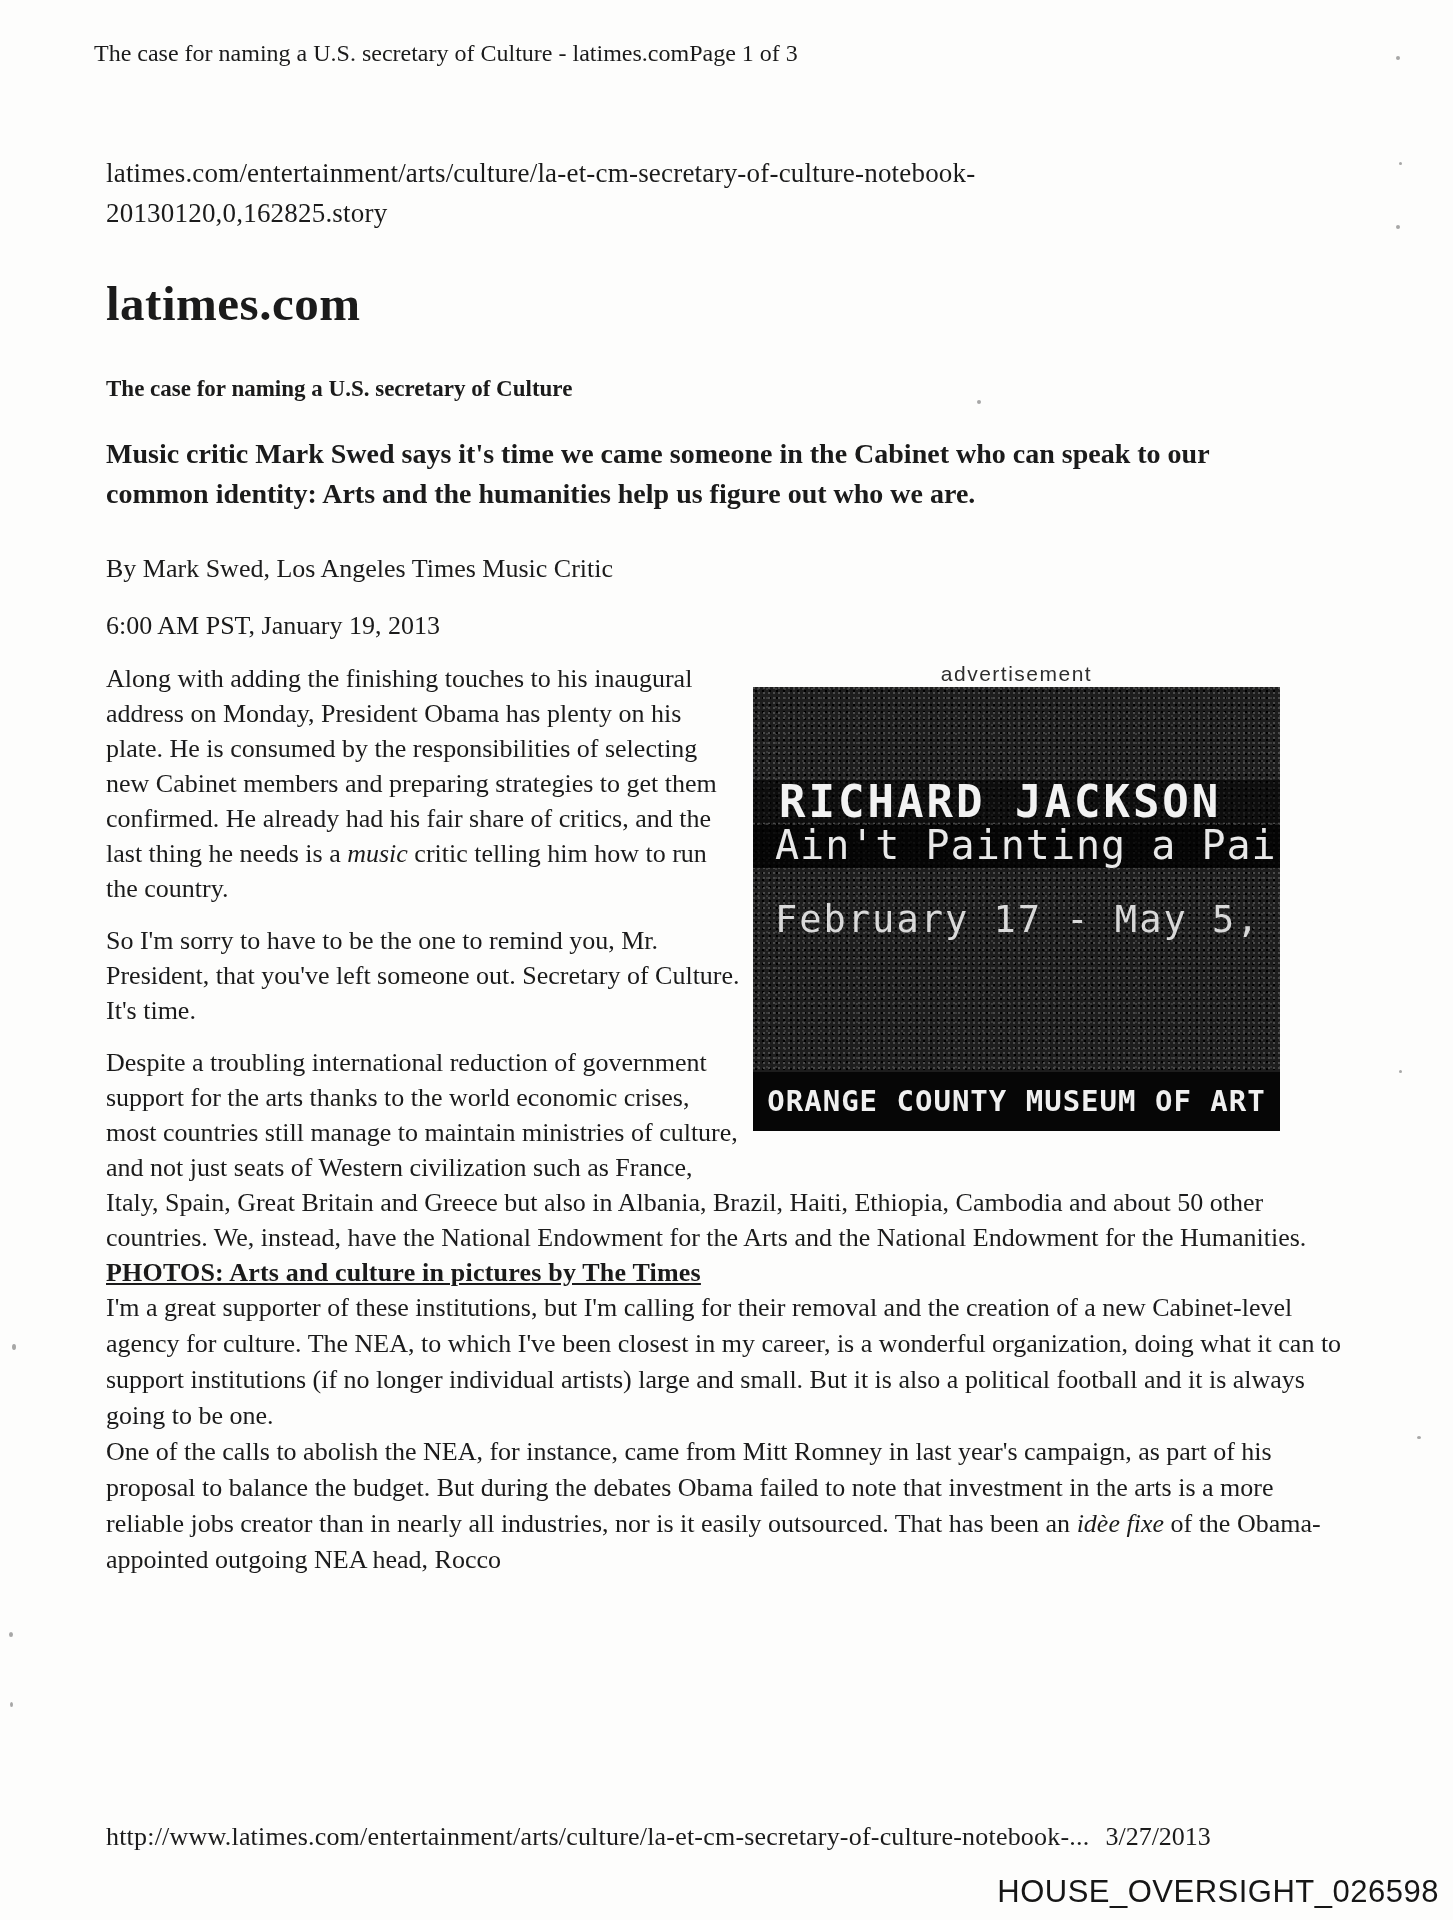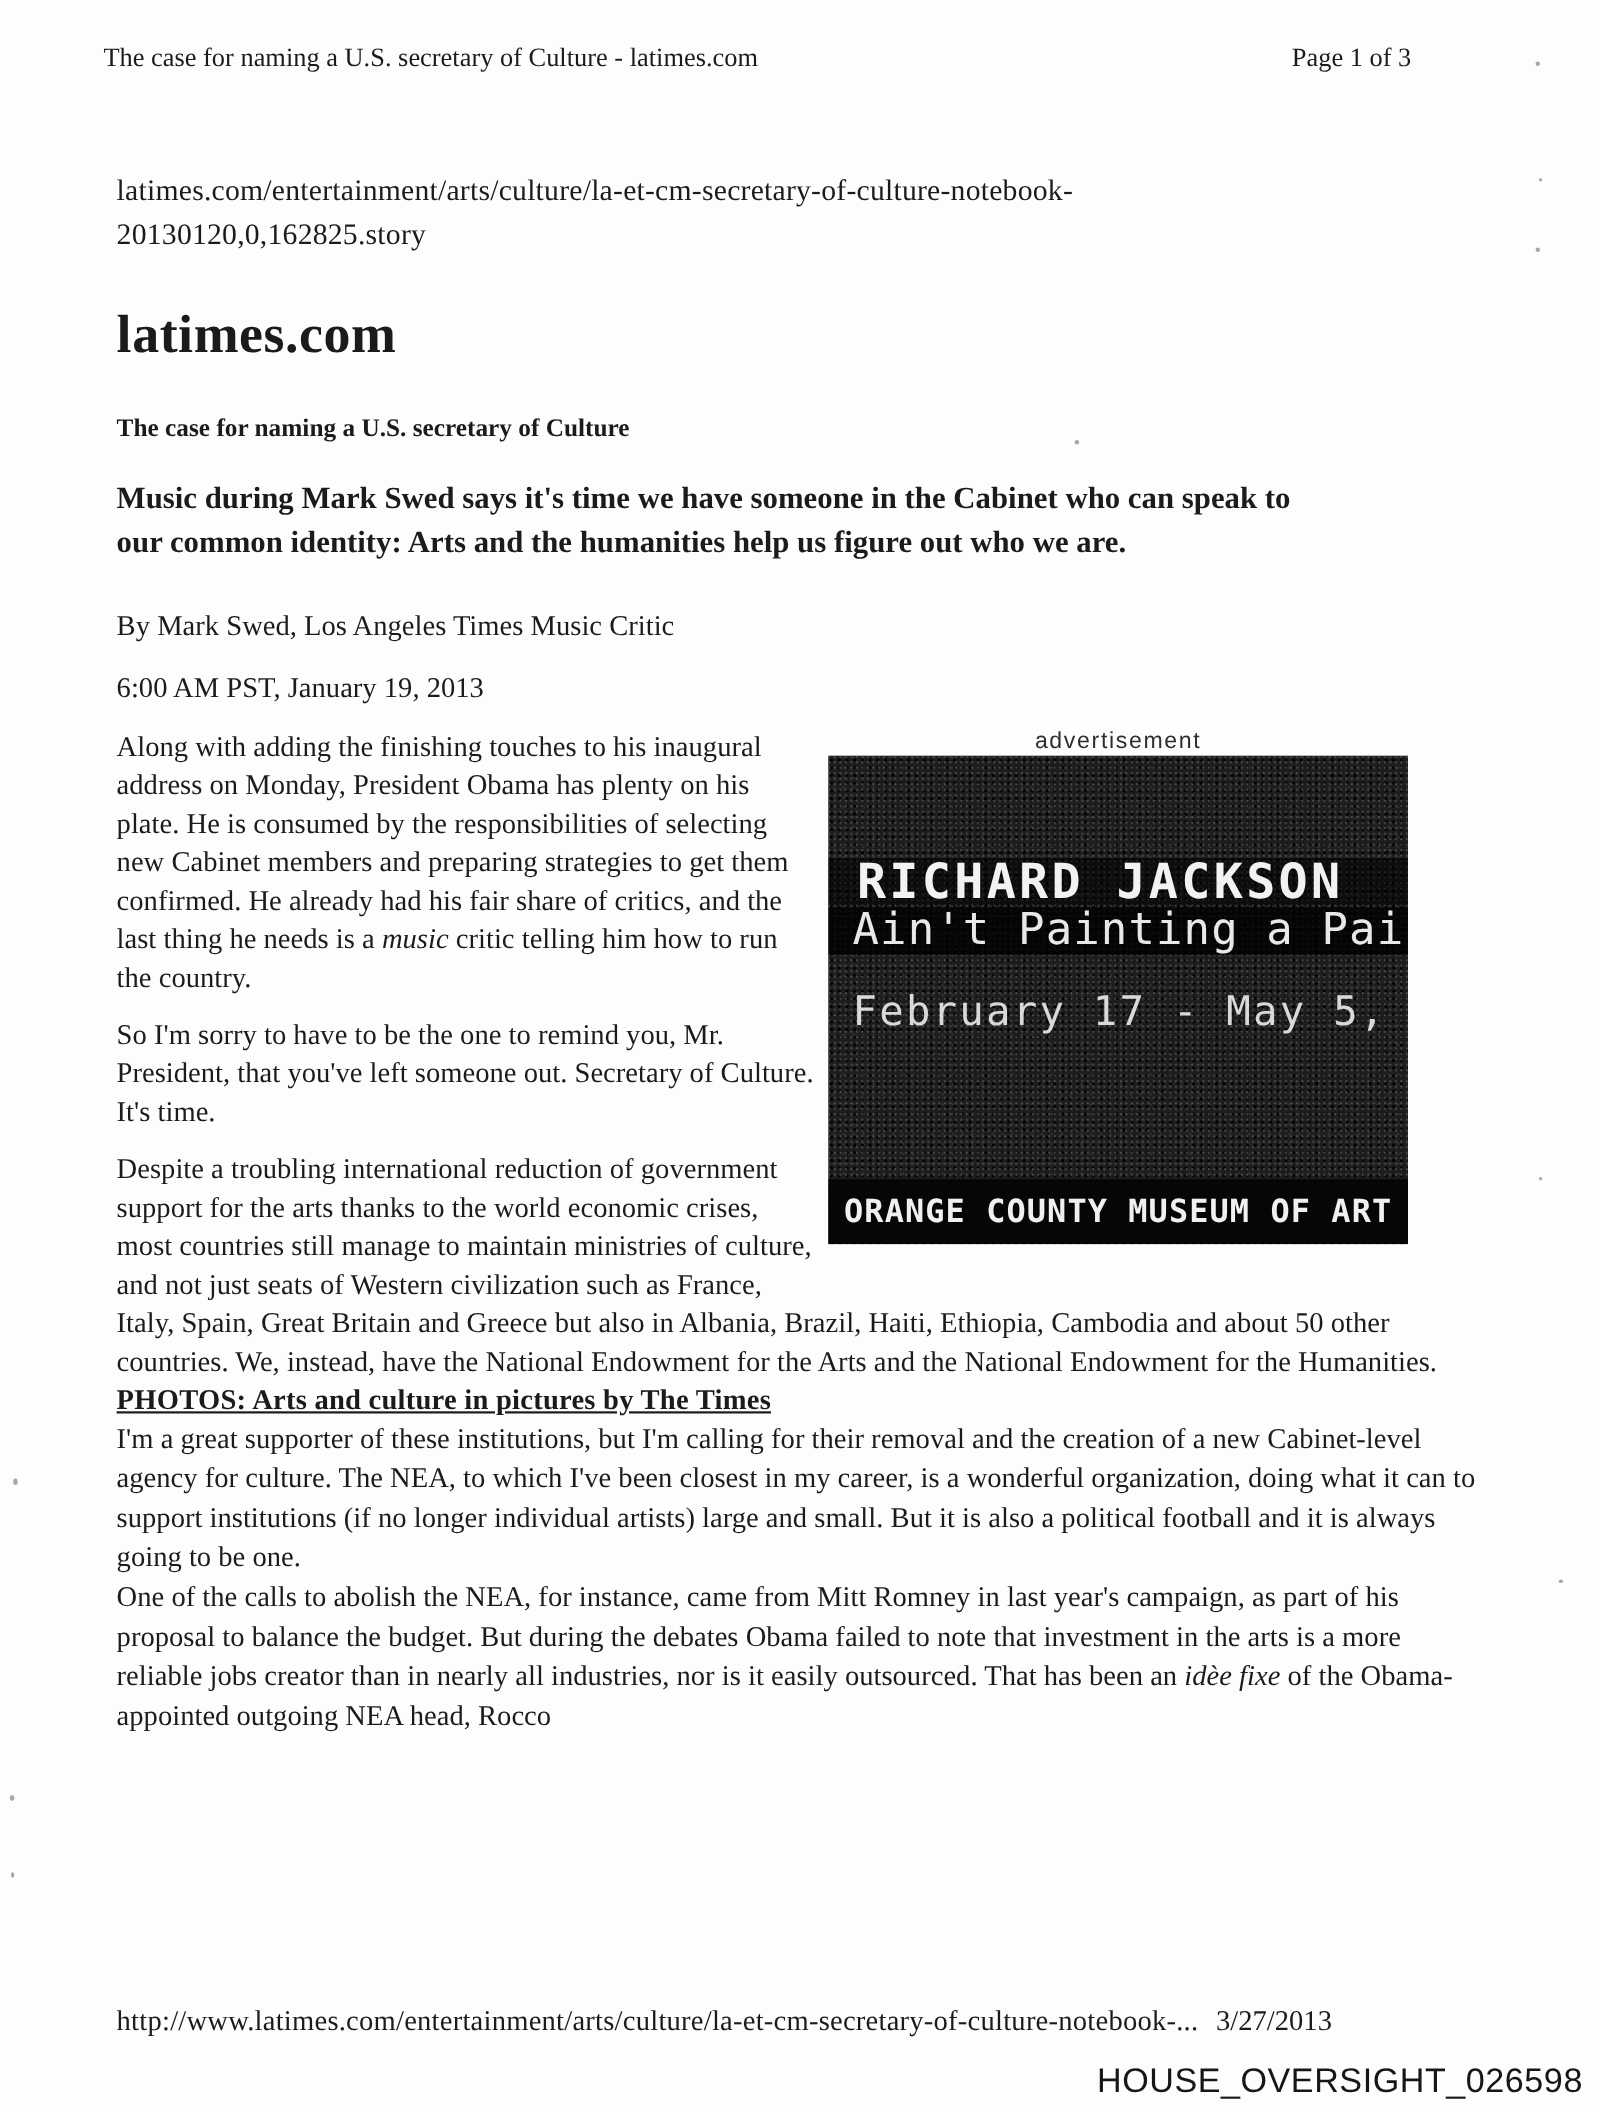--- a/index.html
+++ b/index.html
@@ -8,21 +8,21 @@
     background:#fdfdfc;
     color:#1b1b1b;
     font-family:"Liberation Serif","DejaVu Serif",serif;
     position:relative;
     overflow:hidden;
   }
   .page{position:relative;width:1453px;height:1920px;}
 
   
   .doc-header{
-    display:flex;justify-content:space-between;align-items:baseline;
+    display:flex;align-items:baseline;
     padding:40px 170px 0 94px;
     font-size:24px;
   }
 
   
   .url-block{
     margin:86px 0 0 106px;
     font-size:27px;line-height:40px;
     letter-spacing:0.2px;
   }
@@ -147,21 +147,21 @@
   </div>
 
   <div class="url-block">
     <div>latimes.com/entertainment/arts/culture/la-et-cm-secretary-of-culture-notebook-</div>
     <div>20130120,0,162825.story</div>
   </div>
 
   <div class="masthead">latimes.com</div>
 
   <div class="headline">The case for naming a U.S. secretary of Culture</div>
-  <div class="subhead">Music during Mark Swed says it's time we have someone in the Cabinet who can speak to our common identity: Arts and the humanities help us figure out who we are.</div>
+  <div class="subhead">Music critic Mark Swed says it's time we came someone in the Cabinet who can speak to our common identity: Arts and the humanities help us figure out who we are.</div>
   <div class="byline">By Mark Swed, Los Angeles Times Music Critic</div>
   <div class="dateline">6:00 AM PST, January 19, 2013</div>
 
   <div class="article-flow">
 
     <div class="ad-float">
       <div class="ad-caption">advertisement</div>
       <div class="ad-box">
         <div class="ad-line1">RICHARD JACKSON</div>
         <div class="ad-line2">Ain't Painting a Pain</div>

